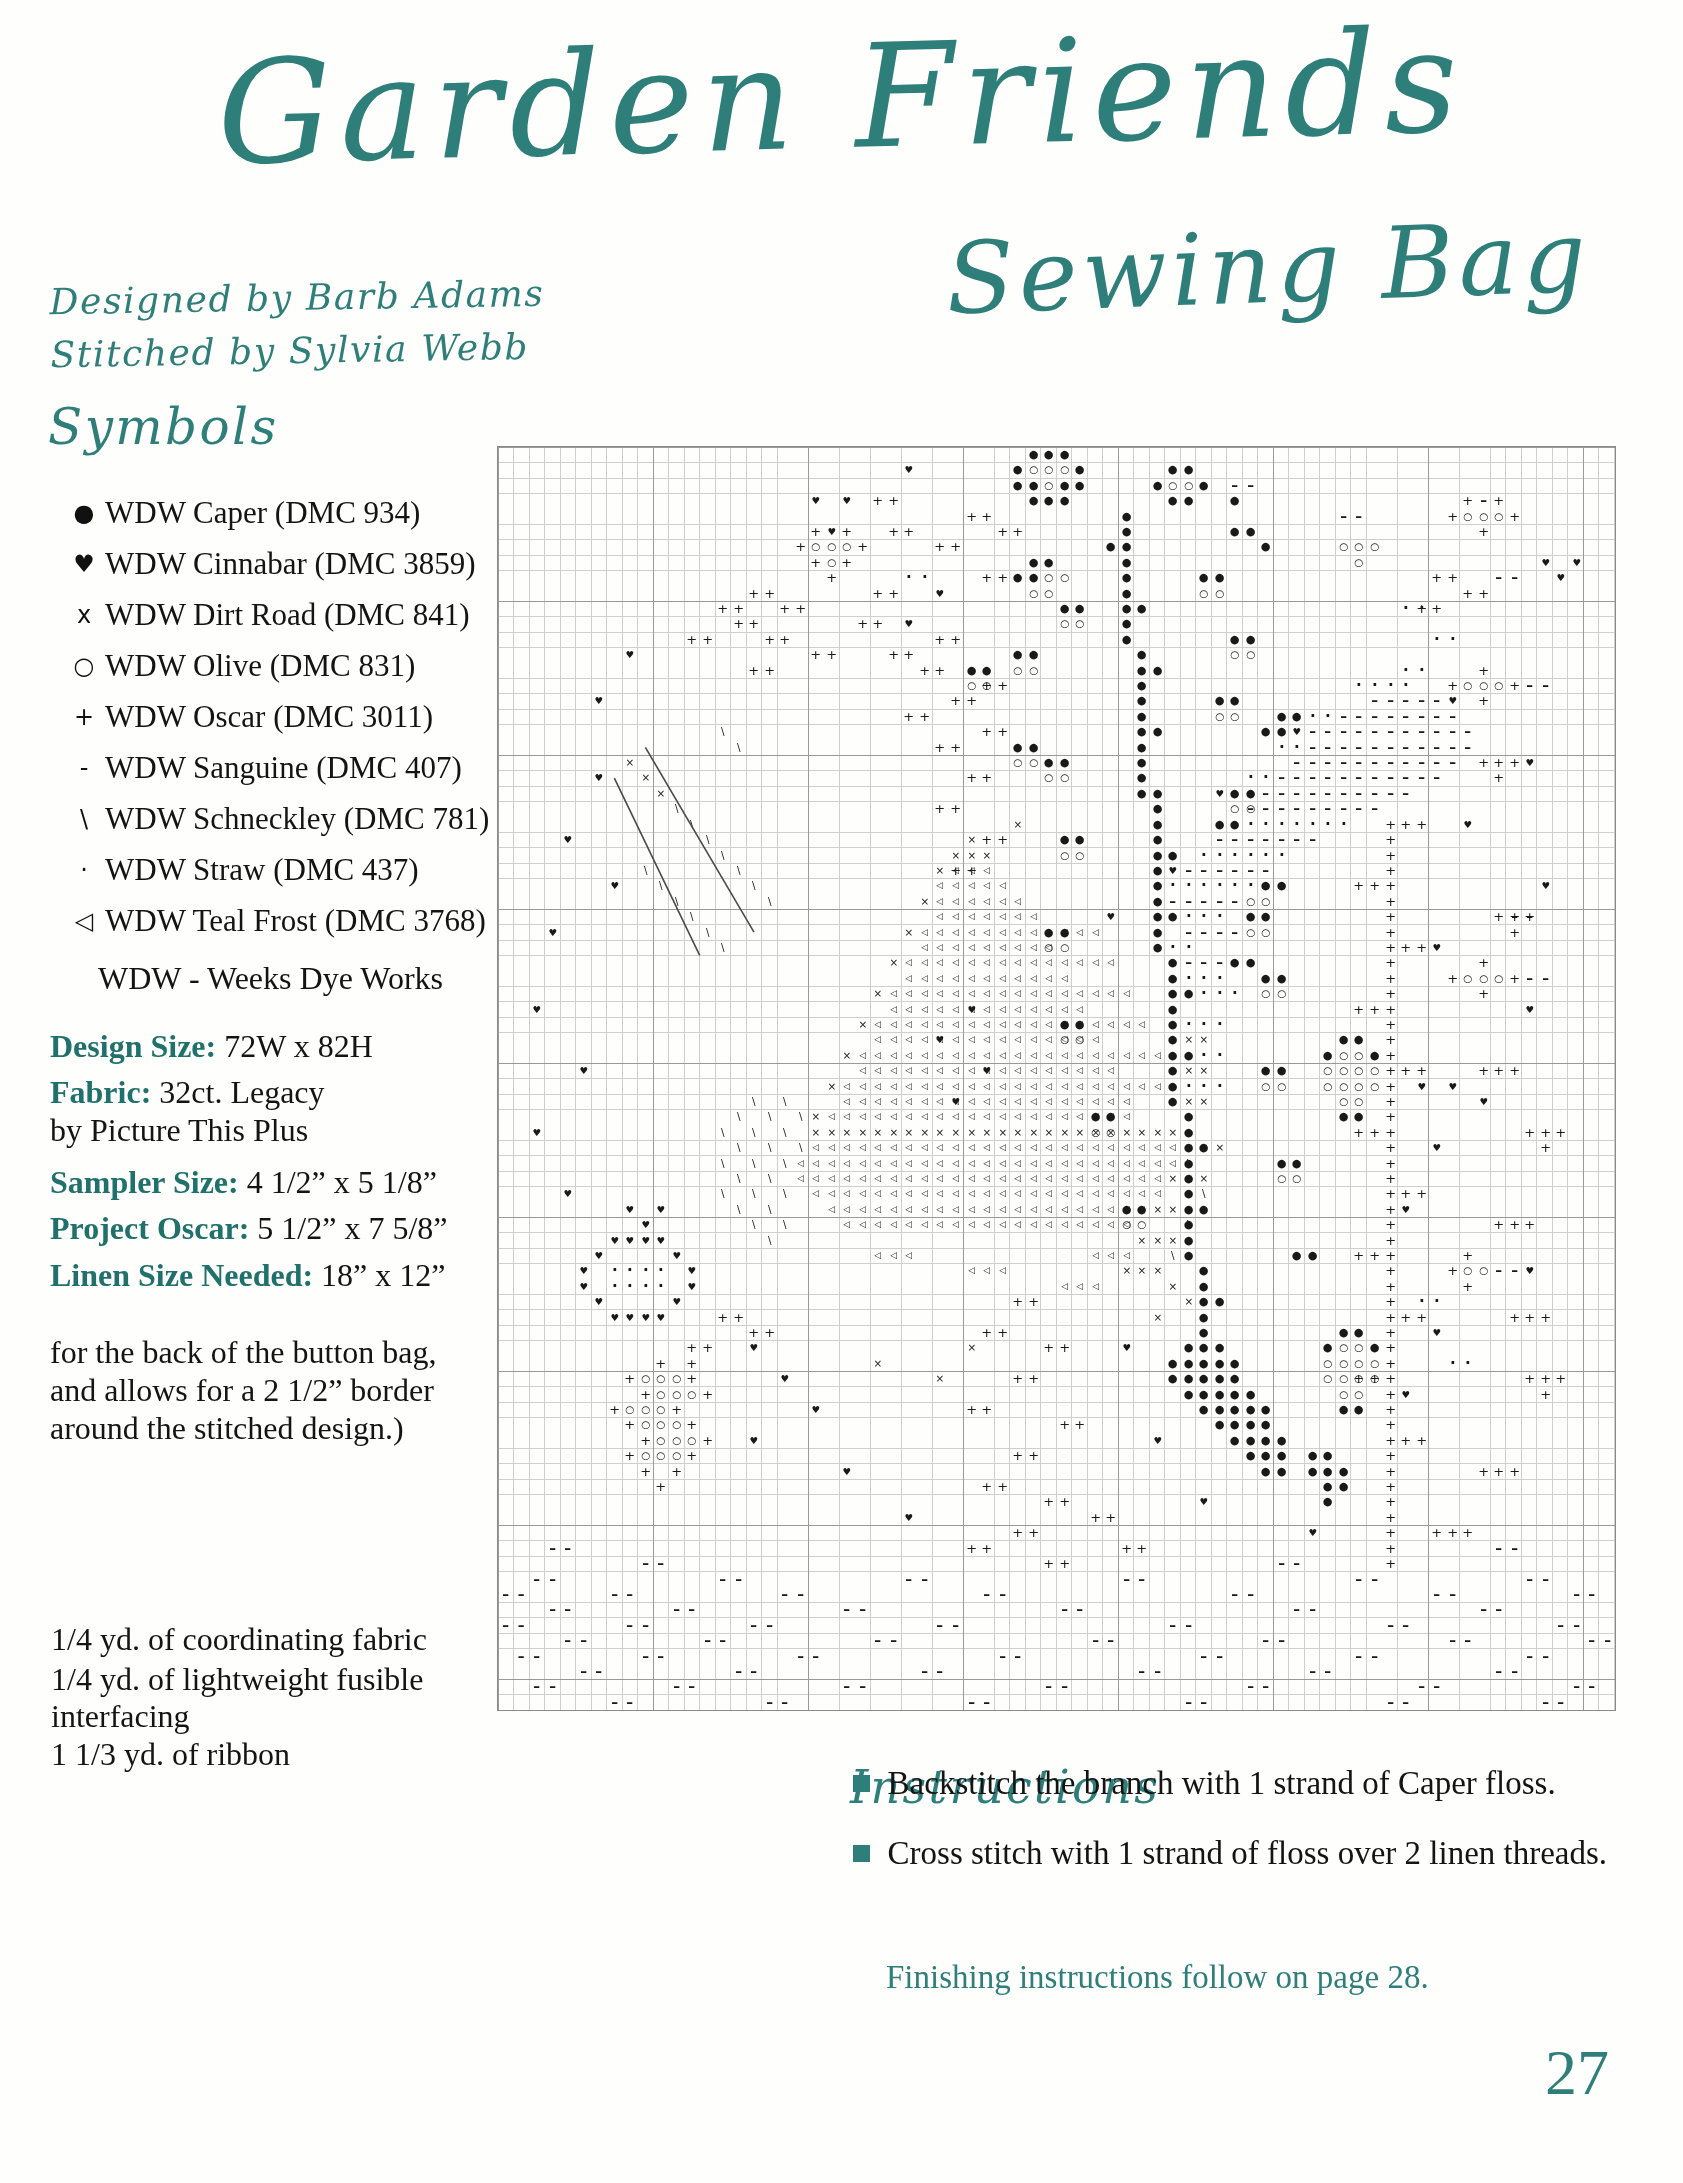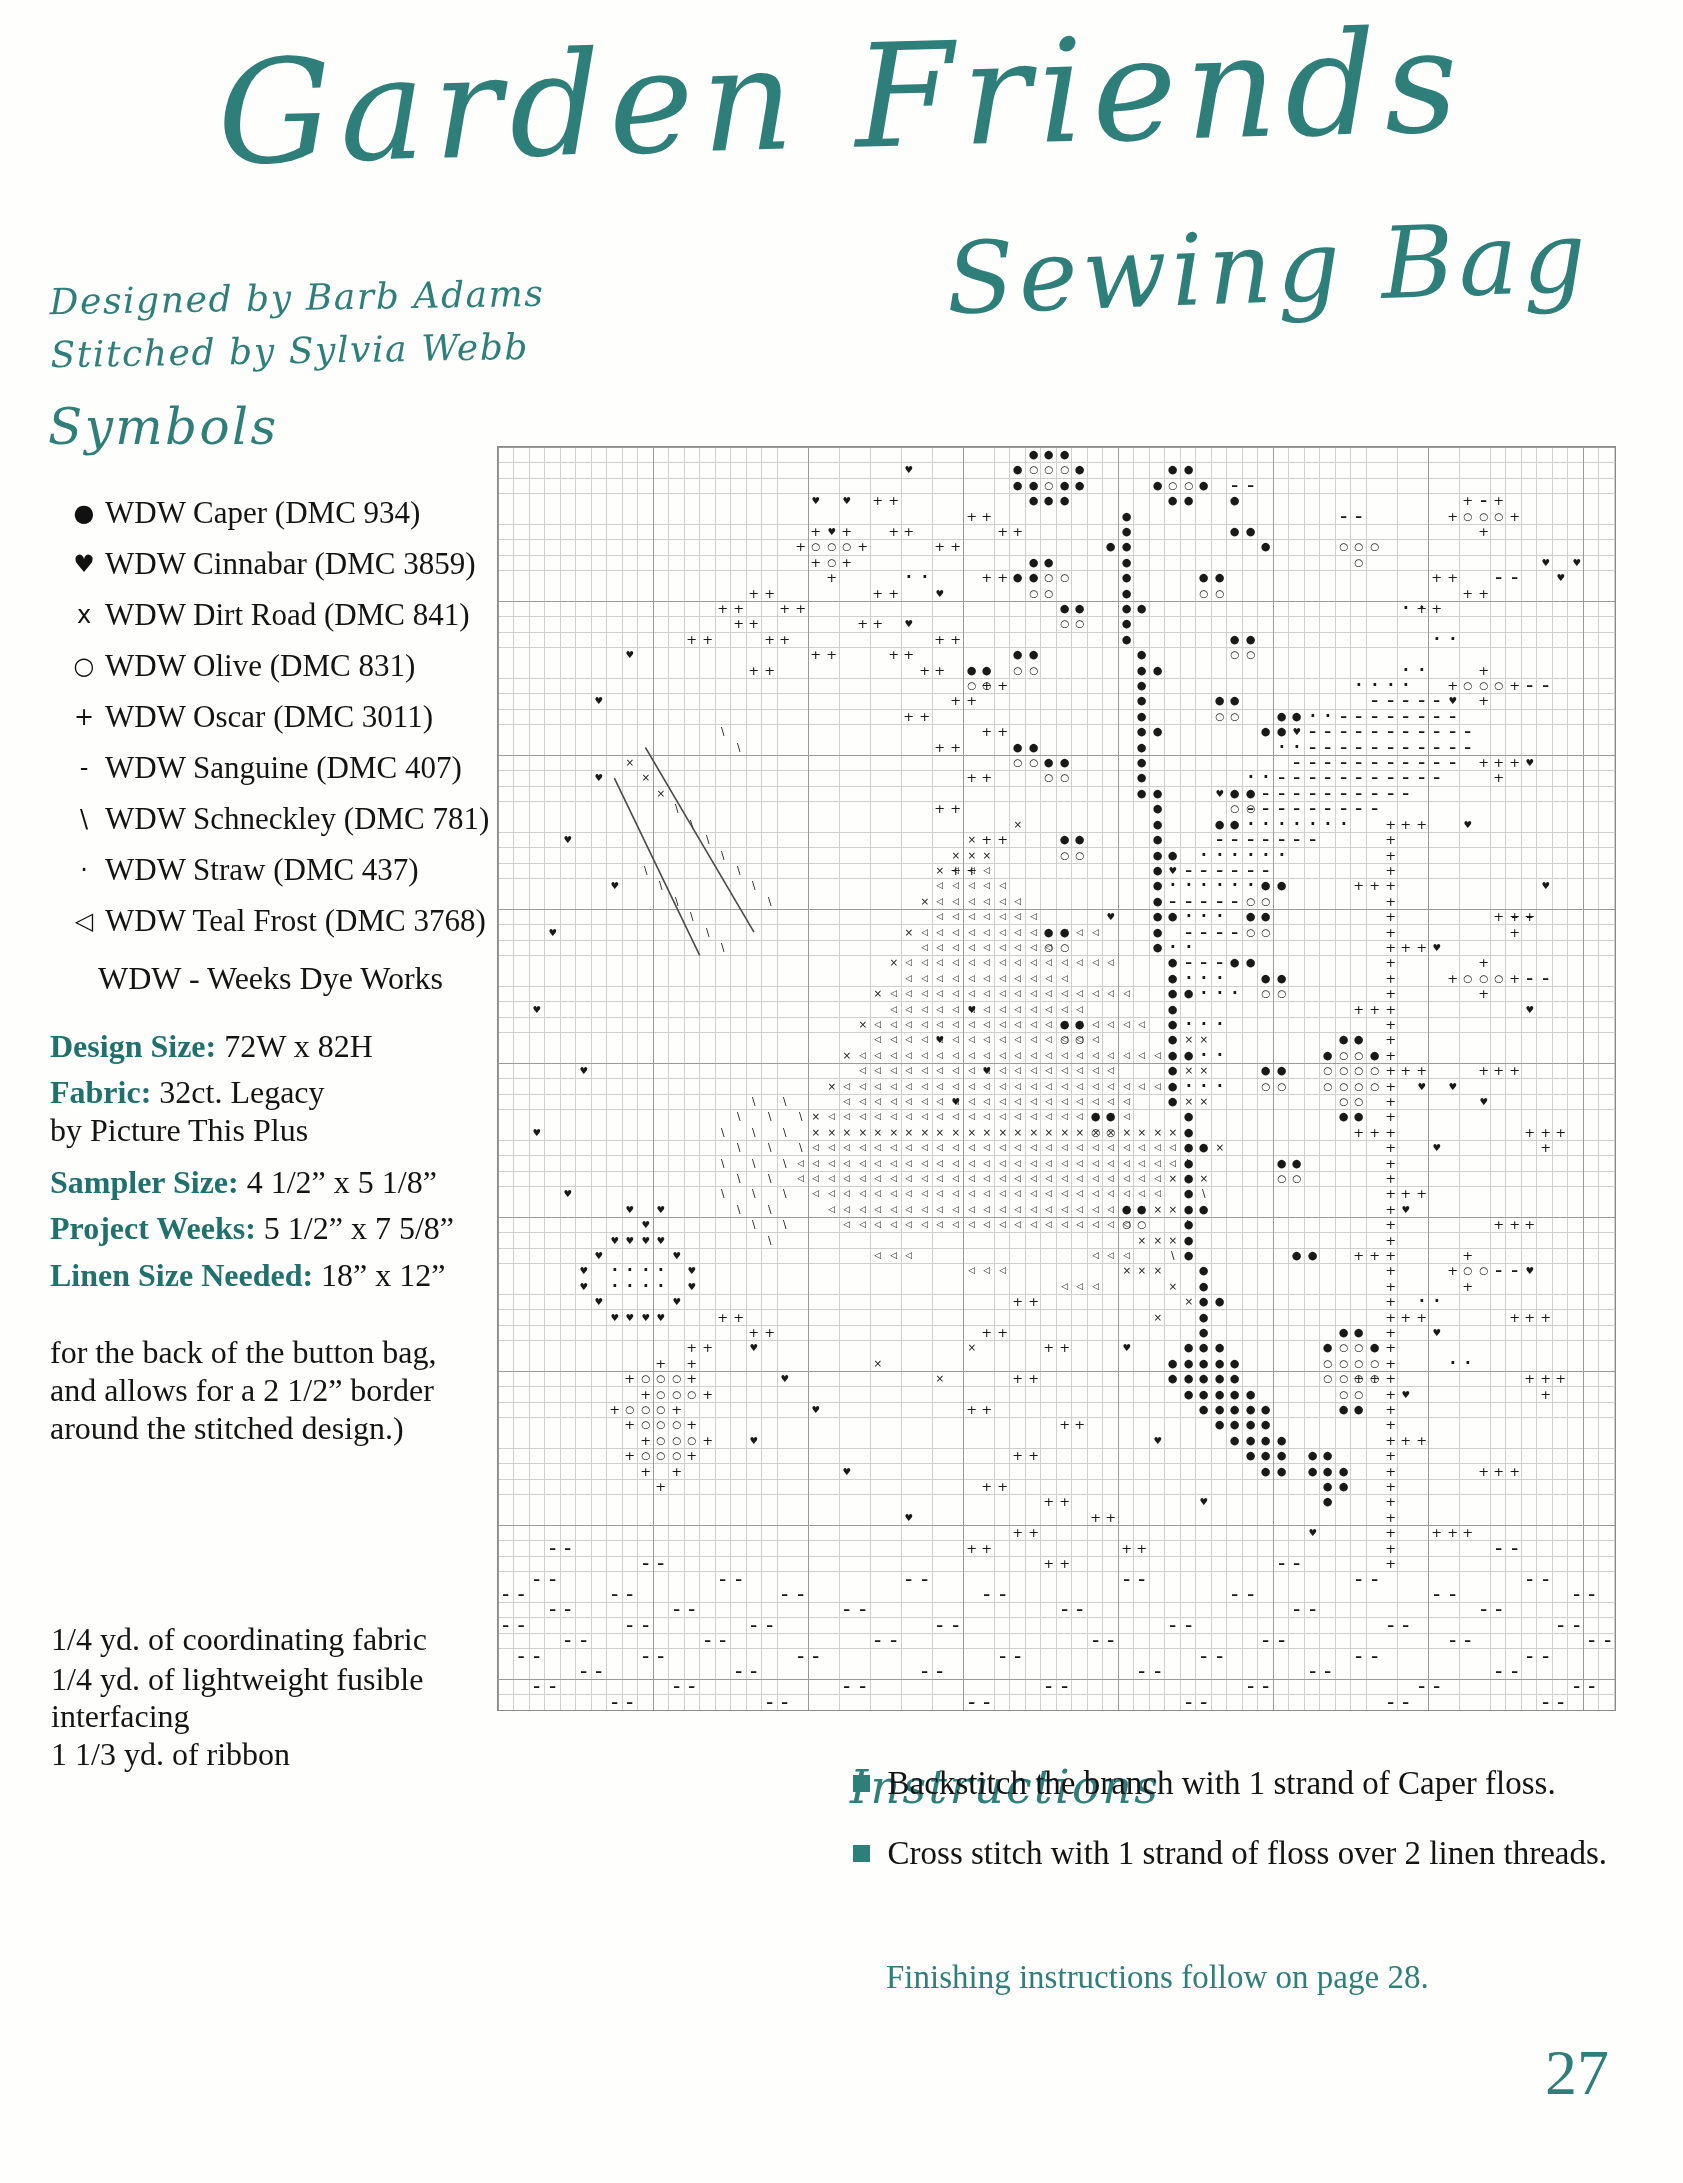--- a/index.html
+++ b/index.html
@@ -112,21 +112,21 @@
     <span>32ct. Legacy</span>
   </div>
   <div class="spec-line" style="top:1112px">
     <span>by Picture This Plus</span>
   </div>
   <div class="spec-line" style="top:1164px">
     <span class="spec-label">Sampler Size:</span>
     <span>4 1/2” x 5 1/8”</span>
   </div>
   <div class="spec-line" style="top:1210px">
-    <span class="spec-label">Project Weeks:</span>
+    <span class="spec-label">Project Oscar:</span>
     <span>5 1/2” x 7 5/8”</span>
   </div>
   <div class="spec-line" style="top:1257px">
     <span class="spec-label">Linen Size Needed:</span>
     <span>18” x 12”</span>
   </div>
   <div class="note-line" style="top:1334px">for the back of the button bag,</div>
   <div class="note-line" style="top:1372px">and allows for a 2 1/2” border</div>
   <div class="note-line" style="top:1410px">around the stitched design.)</div>
 

